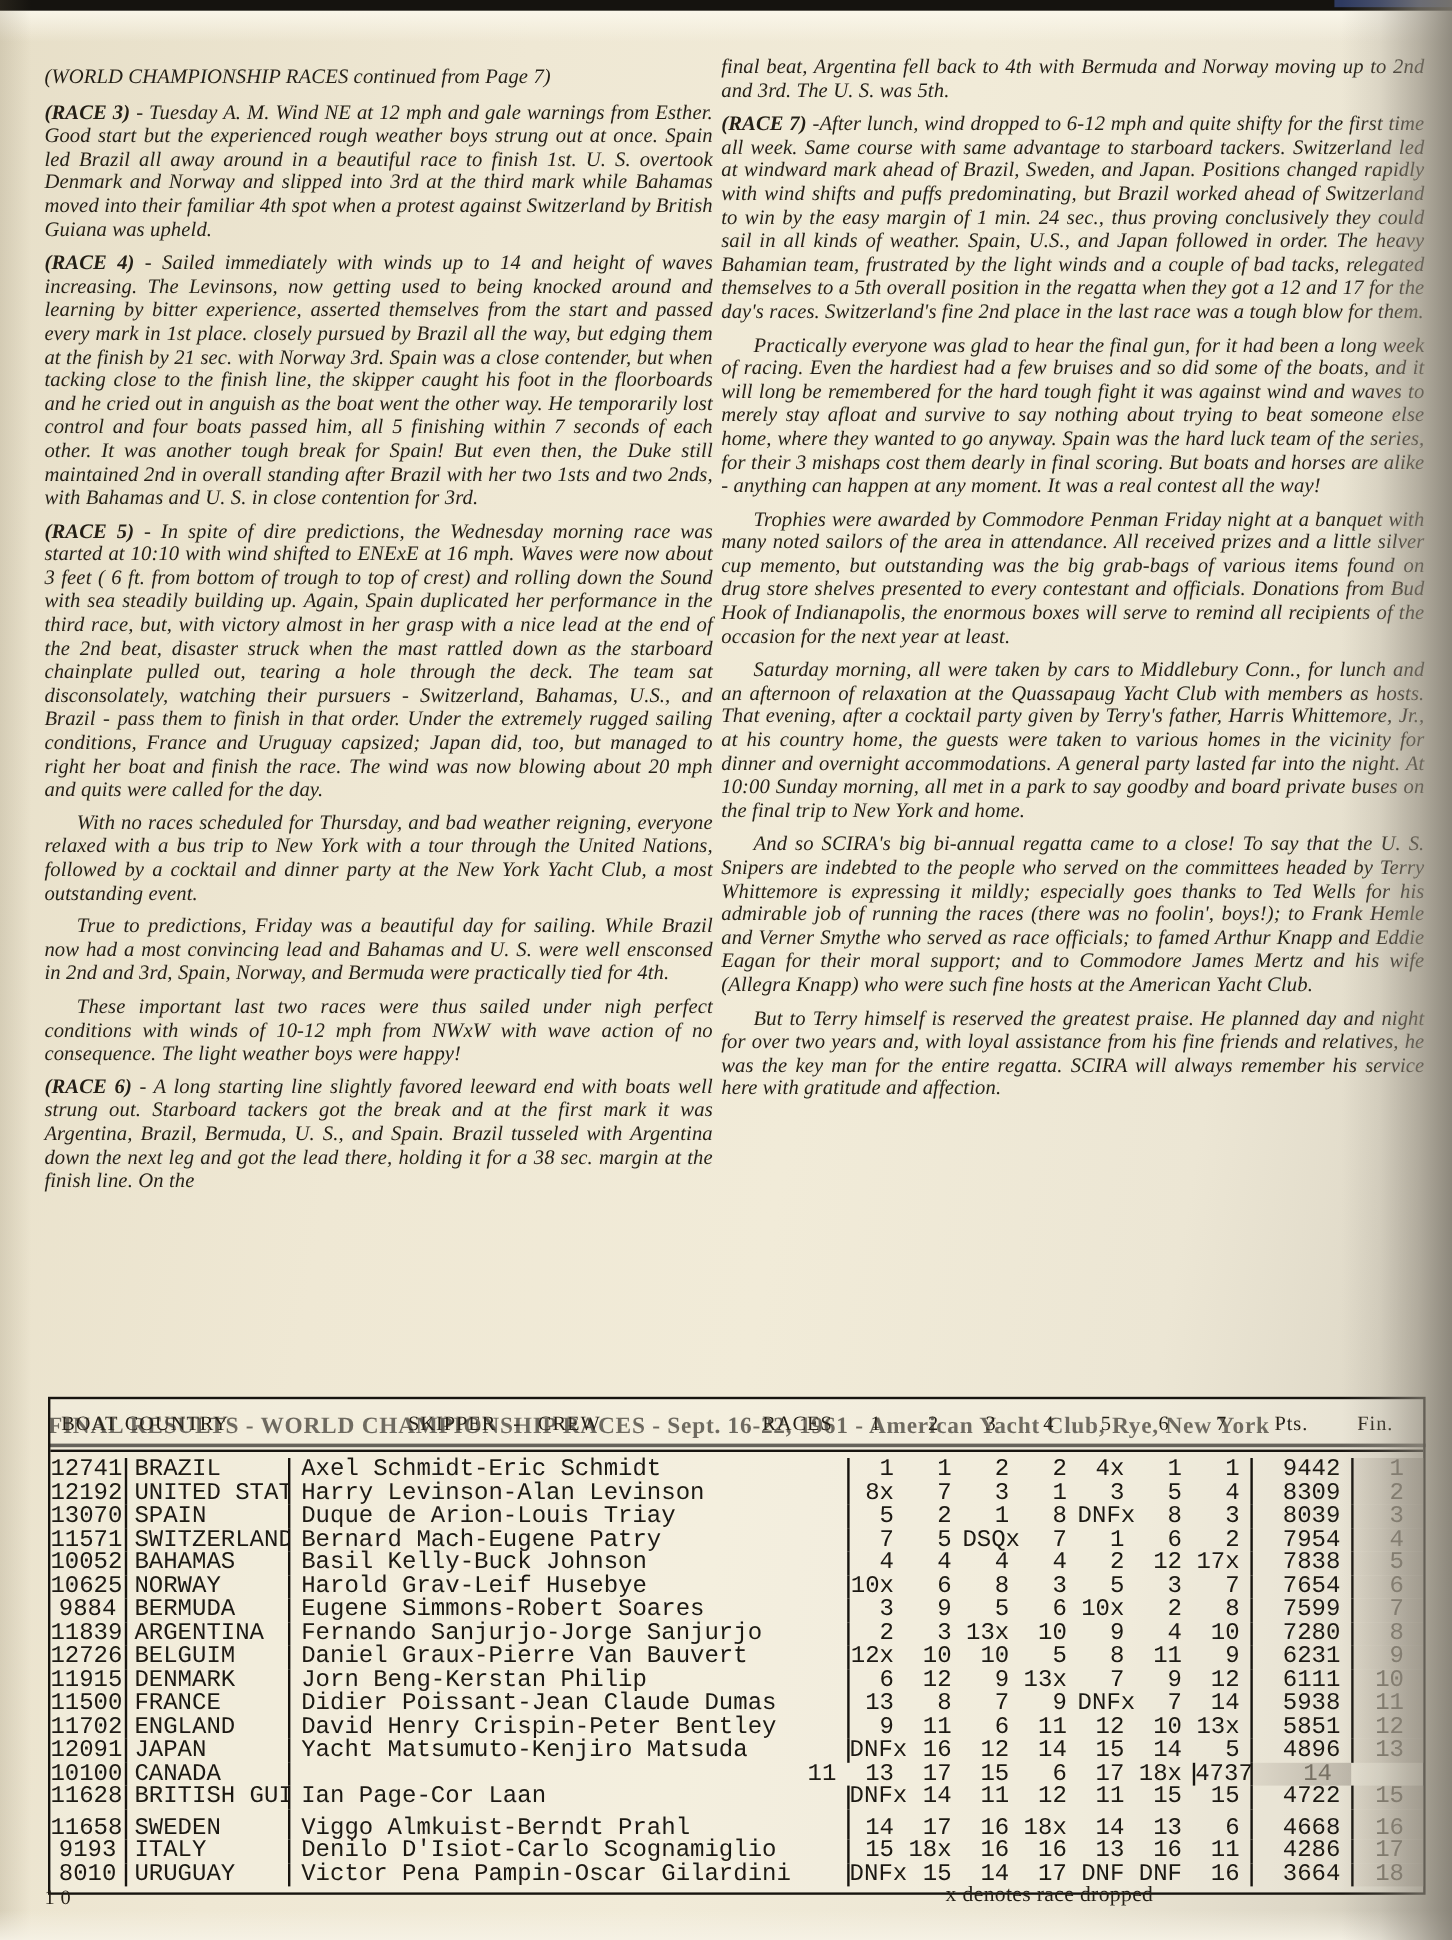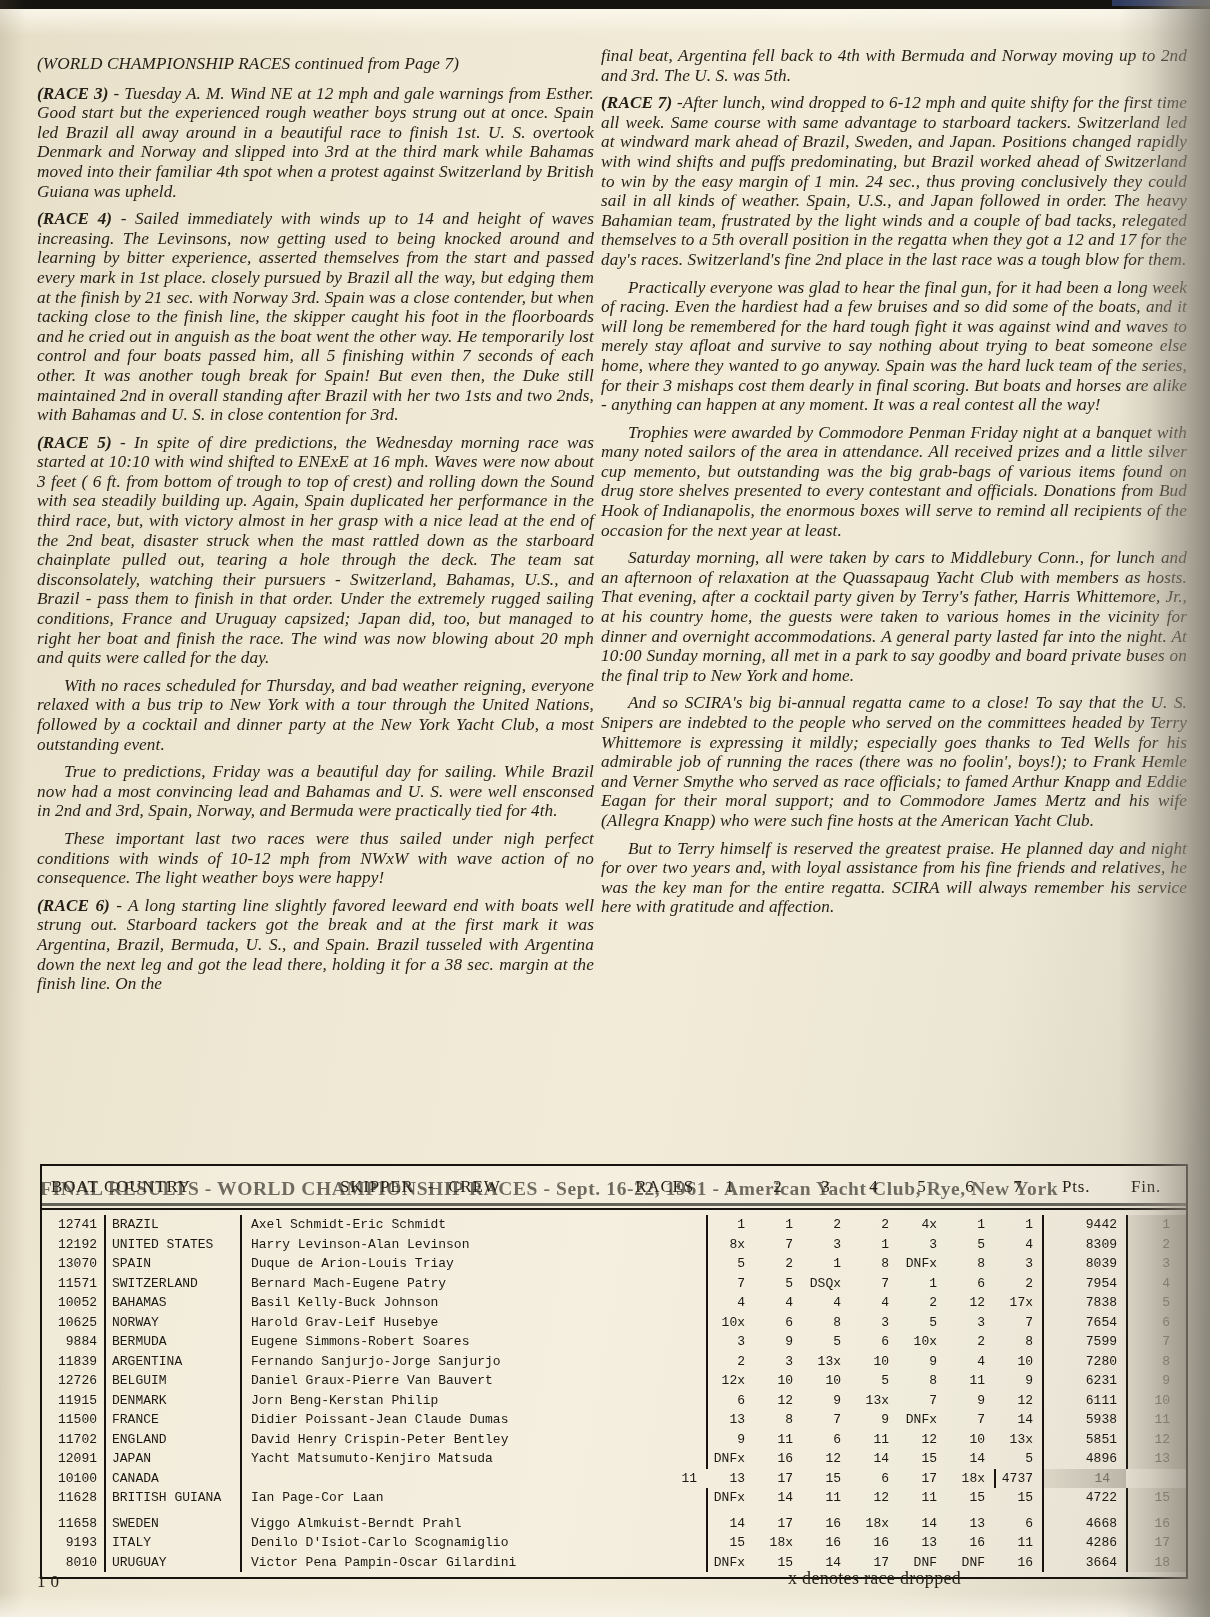--- a/index.html
+++ b/index.html
@@ -43,21 +43,21 @@
   }
   .h-boat { padding-left:9px; overflow:visible; }
   .h-country { padding-left:0px; }
   .h-skip { display:flex; align-items:center; }
   .h-skip .skip-label { margin-left:100px; word-spacing:9px; }
   .h-skip .races-label { margin-left:auto; margin-right:12px; }
   .h-race { text-align:center; }
   .h-pts { padding-left:20px; }
   .h-fin { padding-left:5px; }
 
-  .t-body { font-family:"Liberation Mono", monospace; font-size:13px; padding:5px 0 5px 0; color:#1c1913; }
+  .t-body { font-family:"Liberation Mono", monospace; font-size:20px; padding:5px 0 5px 0; color:#1c1913; }
   .t-row { display:grid; grid-template-columns:62px 136px 466px repeat(7,48px) 84px 1fr; line-height:19.5px; }
   .t-row > div { box-sizing:border-box; }
   .t-row.gap > div { padding-top:6px; }
   .c-boat { text-align:right; padding-right:7px; }
   .c-country { border-left:2px solid #17140f; padding-left:6px; white-space:nowrap; overflow:hidden; }
   .c-skip { border-left:2px solid #17140f; padding-left:9px; white-space:nowrap; }
   .c-race { text-align:right; padding-right:9px; }
   .c-race.first { border-left:2px solid #17140f; }
   .c-pts { border-left:2px solid #17140f; text-align:right; padding-right:9px; }
   .c-fin { border-left:2px solid #17140f; text-align:right; padding-right:16px; color:#767063;

